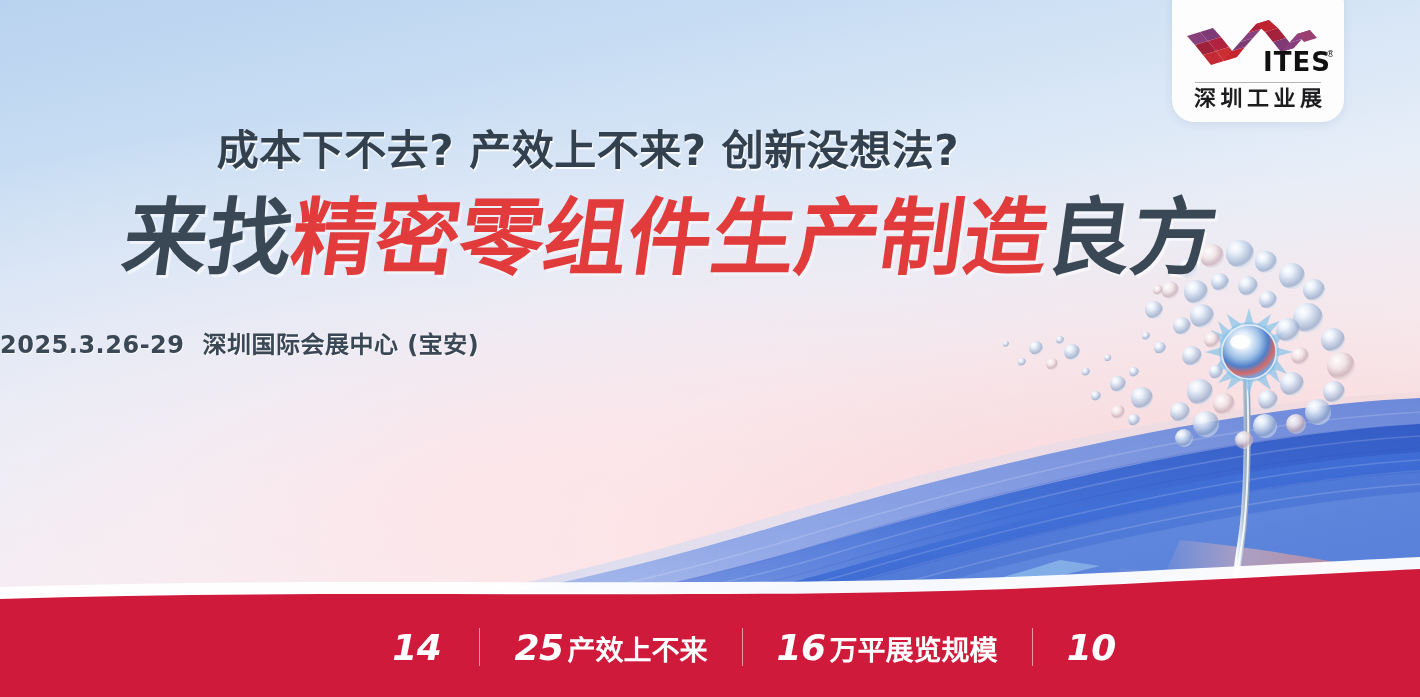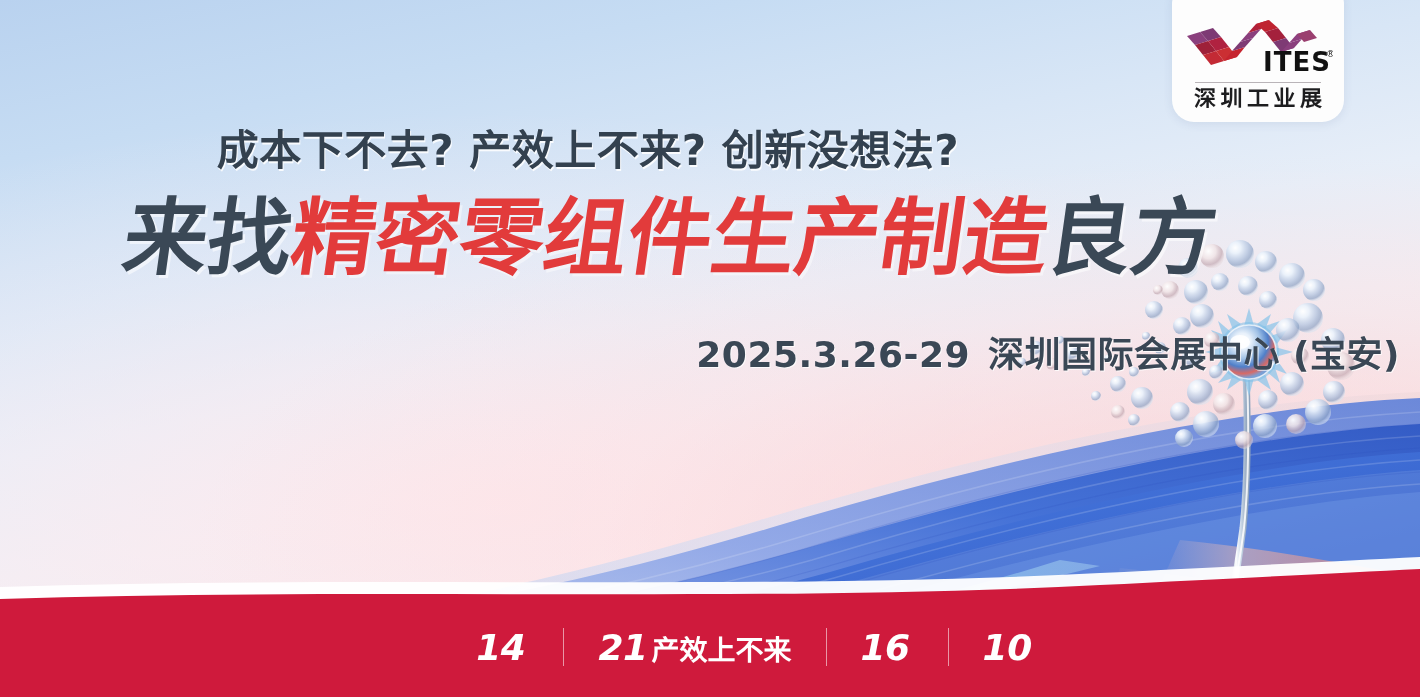--- a/index.html
+++ b/index.html
@@ -56,22 +56,22 @@
     font-size:84px;font-weight:700;line-height:1;
     font-family:"DejaVu Sans","Liberation Sans",sans-serif;
     transform:skewX(-8deg);
   }
   #main-headline span{display:inline-block;}
   .hl-dark{color:#3a4856;text-shadow:3px 3px 0 rgba(255,255,255,0.55);}
   .hl-red{color:#e23b3b;text-shadow:3px 3px 0 rgba(255,255,255,0.45);}
 
   #subline{
     position:absolute;left:0;top:325px;width:1400px;
-    text-align:right;white-space:nowrap;
-    font-size:36px;font-weight:700;color:#3a4755;
+    text-align:left;white-space:nowrap;
+    font-size:24px;font-weight:700;color:#3a4755;
     letter-spacing:0.5px;
     text-shadow:1px 1px 0 rgba(255,255,255,0.8);
     font-family:"DejaVu Sans","Liberation Sans",sans-serif;
   }
   #subline .gap{display:inline-block;width:18px;}
 
   
   #bottom-bar{
     position:absolute;left:0;bottom:0;width:1420px;height:140px;
   }
@@ -353,26 +353,27 @@
 
       <path d="M0,42 C360,30 760,46 1100,28 C1240,21 1340,16 1420,12 L1420,140 L0,140 Z" fill="#cf1a3c"></path>
     </svg>
 
     <div id="stats">
       <div class="stat">
         <span class="num">14</span>
       </div>
       <div class="divider"></div>
       <div class="stat">
-        <span class="num">21</span>
+        <span class="num">25</span>
           <span>产效上不来</span>
       </div>
       <div class="divider"></div>
       <div class="stat">
         <span class="num">16</span>
+          <span>万平展览规模</span>
       </div>
       <div class="divider"></div>
       <div class="stat">
         <span class="num">10</span>
       </div>
     </div>
   </div>
 
 </div>
 

